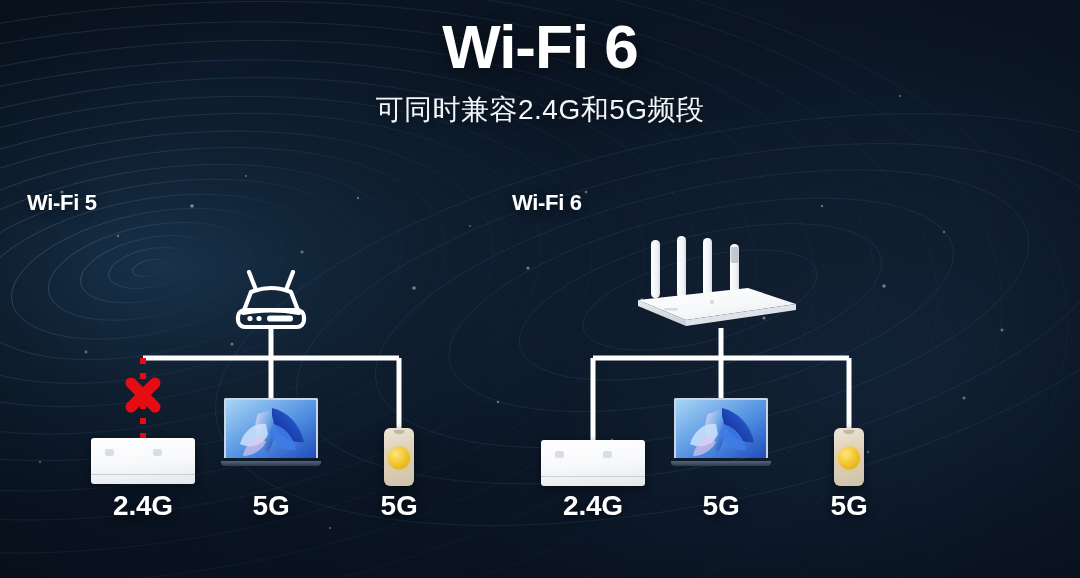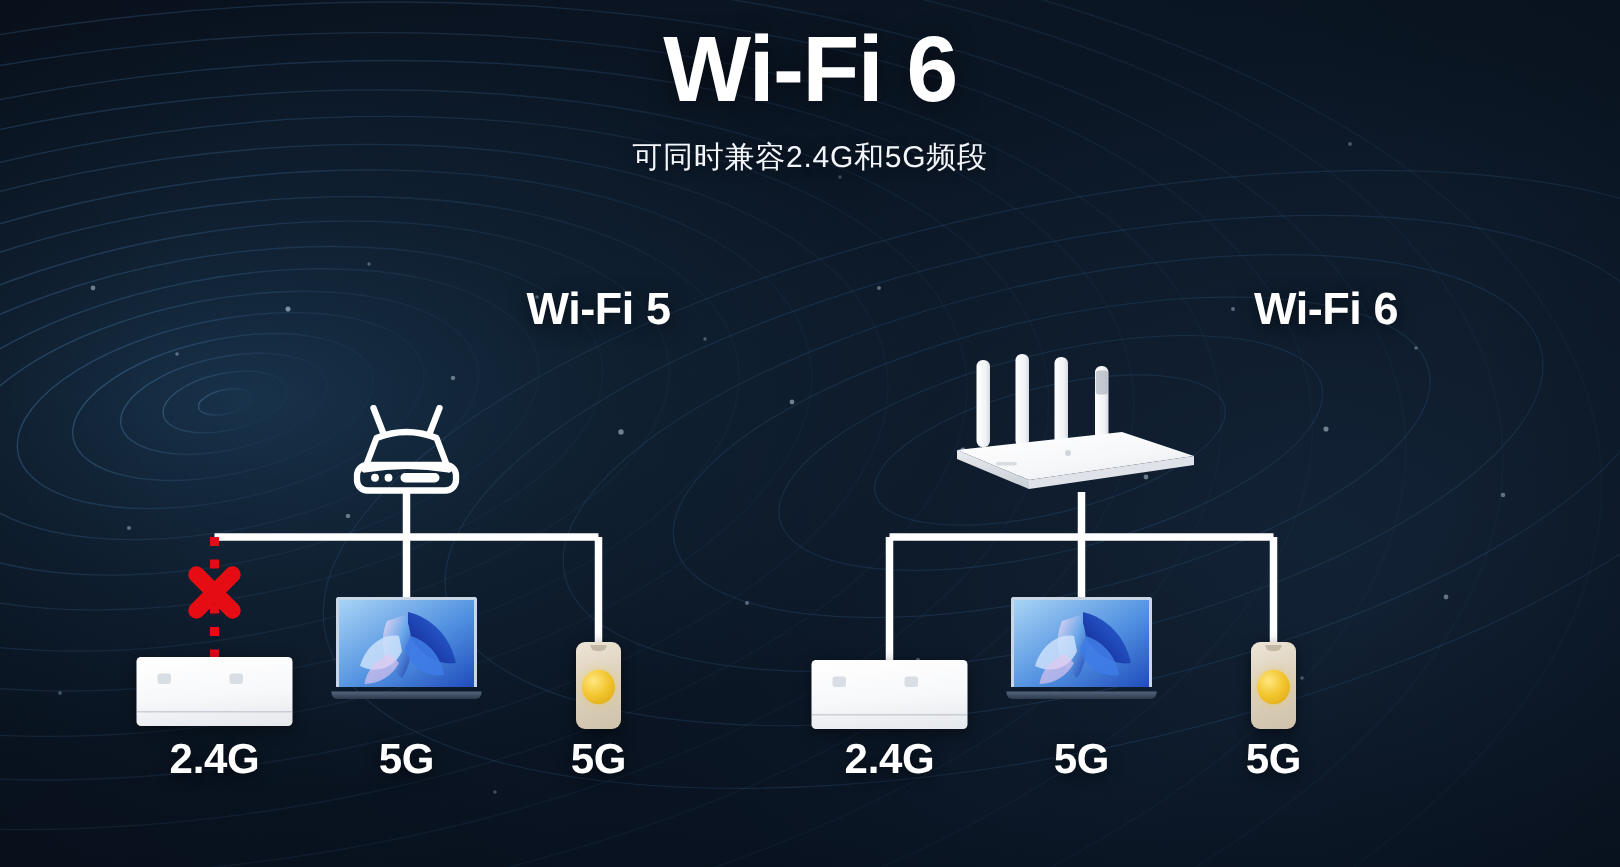--- a/index.html
+++ b/index.html
@@ -26,32 +26,32 @@
     pointer-events:none;
   }
 
   
   .header { position:absolute; left:0; top:14px; width:1080px; text-align:center; z-index:6; }
   .title {
     font-size:62px; font-weight:bold; color:#ffffff; letter-spacing:-1px;
     line-height:1.05; text-shadow:0 2px 16px rgba(0,0,0,.55);
   }
   .subtitle {
-    margin-top:12px; font-size:20px; color:#f2f6fb; letter-spacing:.5px;
+    margin-top:12px; font-size:28px; color:#f2f6fb; letter-spacing:.5px;
     text-shadow:0 1px 8px rgba(0,0,0,.5);
   }
 
   
   .panel { position:absolute; top:190px; width:420px; height:350px; z-index:5; }
   .panel.left { left:75px; }
   .panel.right { left:525px; }
 
   .panel-title {
-    position:absolute; top:0; left:0; width:420px; text-align:right;
-    font-size:30px; font-weight:bold; color:#ffffff; letter-spacing:-.3px;
+    position:absolute; top:0; left:0; width:420px; text-align:left;
+    font-size:22px; font-weight:bold; color:#ffffff; letter-spacing:-.3px;
     text-shadow:0 2px 12px rgba(0,0,0,.6);
   }
   .panel.left .panel-title { transform:translateX(-48px); }
   .panel.right .panel-title { transform:translateX(-13px); }
 
   
   .router-wrap { position:absolute; }
   .router-left { left:150px; top:80px; width:92px; height:60px; }
   .router-right { left:95px; top:42px; width:190px; height:105px; }
 

